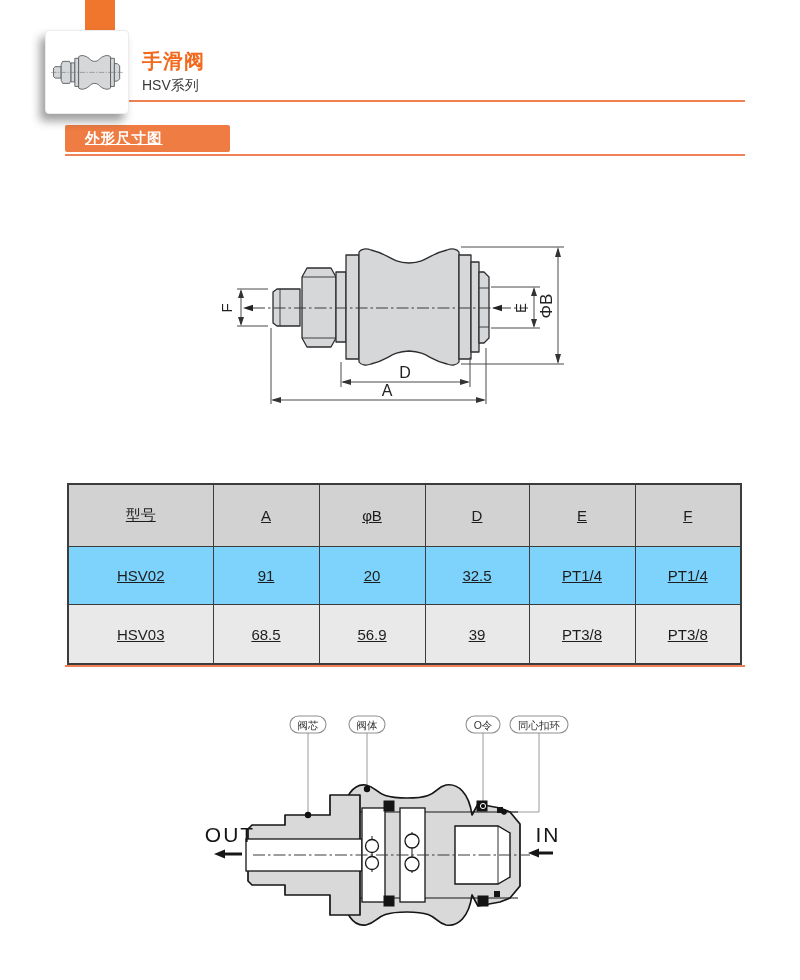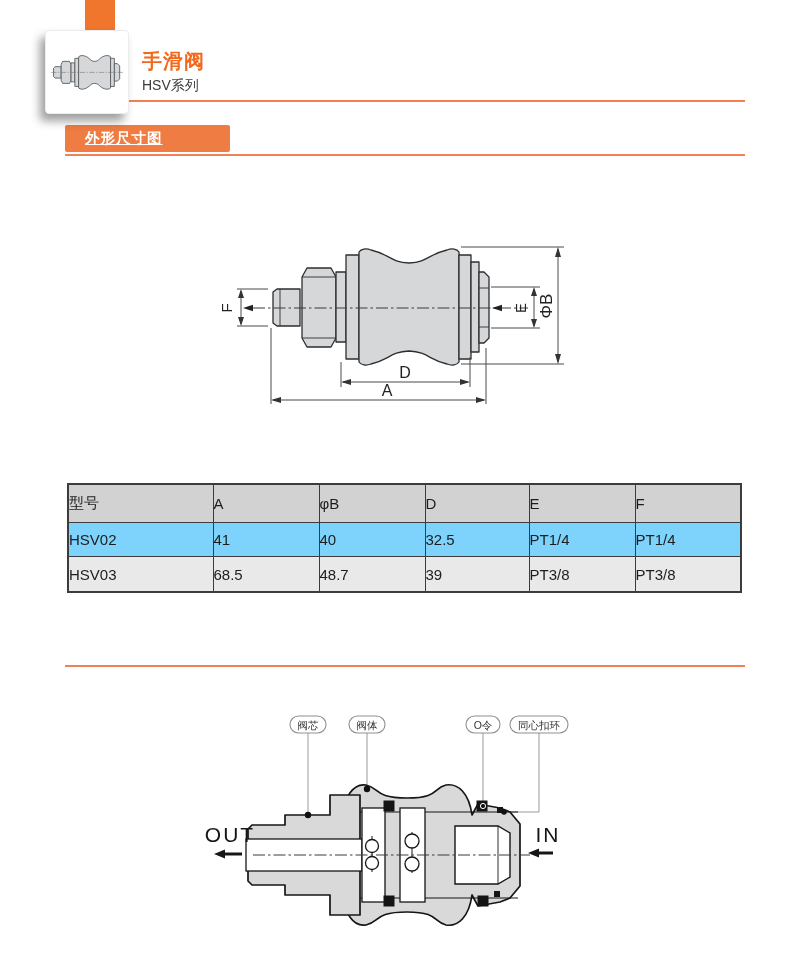--- a/index.html
+++ b/index.html
@@ -24,22 +24,22 @@
                   letter-spacing:1px;z-index:2;text-decoration:underline;}
   .sh-outline{top:125px;}
   .sh-internal{top:635px;}
   .section-rule{position:absolute;left:65px;width:680px;height:2px;background:#F08055;}
   .sr-outline{top:154px;}
   .sr-internal{top:665px;}
 
   
   .spec-table{position:absolute;left:67px;top:483px;border-collapse:collapse;
               table-layout:fixed;font-size:15px;color:#1d1d1d;}
-  .spec-table th,.spec-table td{border:1.5px solid #3C3C3C;text-align:left;
-              vertical-align:middle;padding:0;font-weight:normal;}
+  .spec-table th,.spec-table td{border:1.5px solid #3C3C3C;text-align:center;
+              vertical-align:middle;padding:12px;font-weight:normal;text-decoration:underline;}
   .spec-table{border:2px solid #3C3C3C;}
   .spec-table thead th{background:#D2D2D2;height:37px;}
   .spec-table .row-a td{background:#7dd3fc;height:33px;}
   .spec-table .row-b td{background:#E9E9E9;height:34px;}
 
   svg text{font-family:"Liberation Sans","DejaVu Sans",sans-serif;}
   .dim-svg{position:absolute;left:205px;top:225px;}
   .int-svg{position:absolute;left:180px;top:700px;}
 </style>
 </head>
@@ -154,30 +154,30 @@
         <th>A</th>
         <th>φB</th>
         <th>D</th>
         <th>E</th>
         <th>F</th>
       </tr>
     </thead>
     <tbody>
       <tr class="row-a">
         <td>HSV02</td>
-        <td>41</td>
-        <td>40</td>
+        <td>91</td>
+        <td>20</td>
         <td>32.5</td>
         <td>PT1/4</td>
         <td>PT1/4</td>
       </tr>
       <tr class="row-b">
         <td>HSV03</td>
         <td>68.5</td>
-        <td>48.7</td>
+        <td>56.9</td>
         <td>39</td>
         <td>PT3/8</td>
         <td>PT3/8</td>
       </tr>
     </tbody>
   </table>
 
   <div class="section-rule sr-internal"></div>
 
   <svg class="int-svg" width="420" height="262" viewBox="180 700 420 262">

